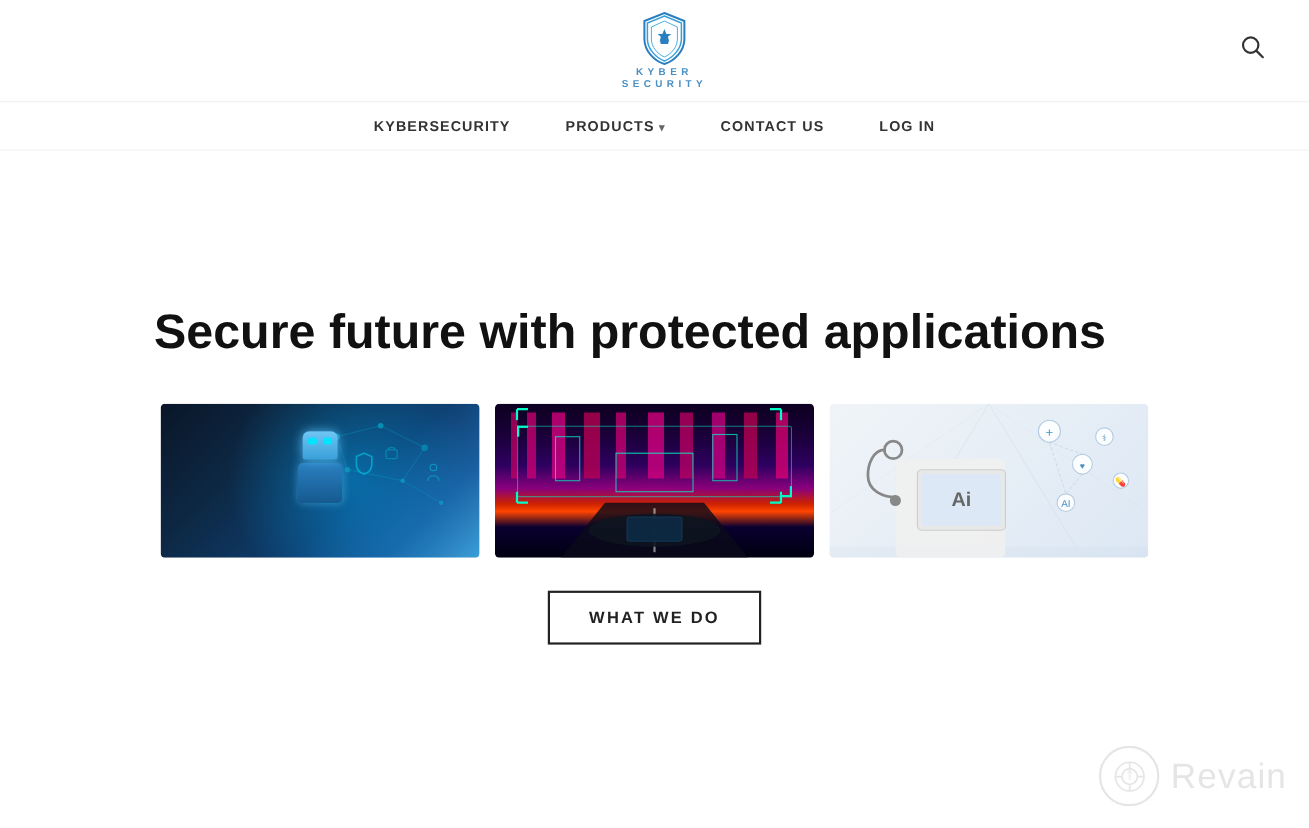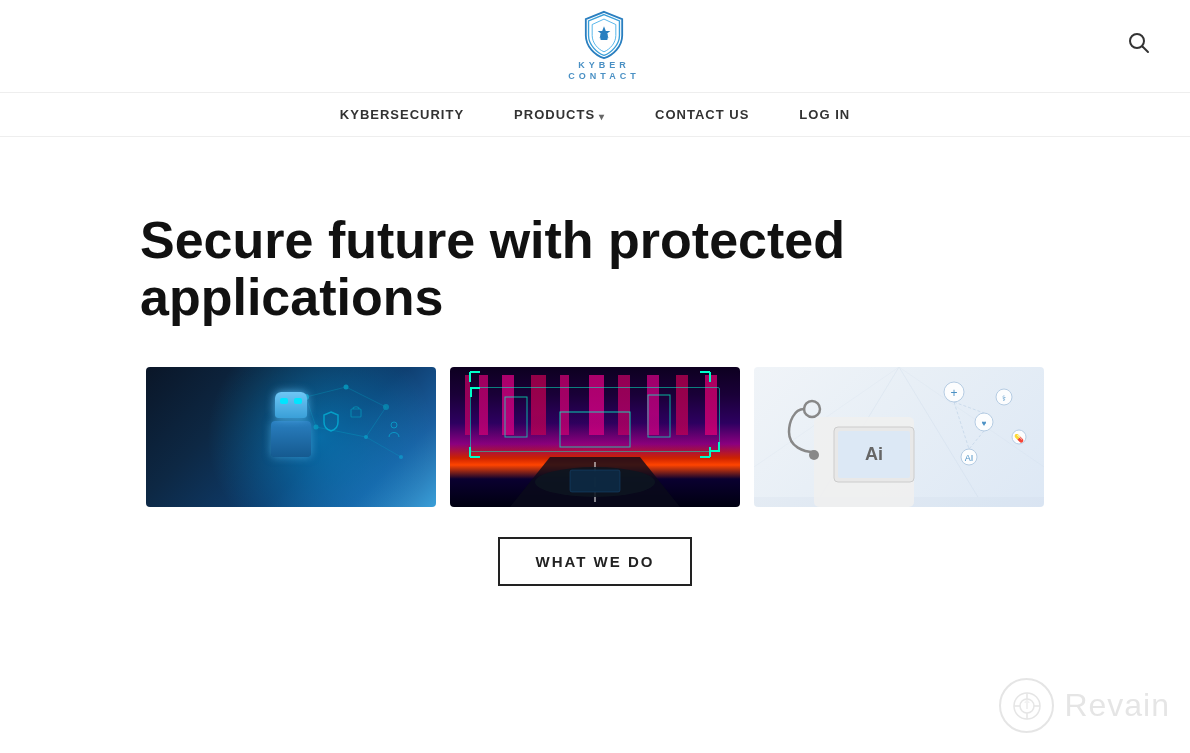--- a/index.html
+++ b/index.html
@@ -75,21 +75,21 @@
 
     
     .hero {
       background: #fff;
       min-height: 220px;
       display: flex;
       align-items: flex-end;
       padding: 0 140px 30px 140px;
     }
     .hero-title {
-      font-size: 52px;
+      font-size: 44px;
       font-weight: 800;
       color: #111;
       line-height: 1.1;
       max-width: 870px;
     }
 
     
     .image-grid {
       display: flex;
       justify-content: center;
@@ -277,21 +277,21 @@
 
       <path d="M25 10 L38 16 L38 28 C38 36 32 43 25 46 C18 43 12 36 12 28 L12 16 Z" fill="white" stroke="#4ab0e8" stroke-width="1"></path>
 
       <path d="M25 18 L27 23 L32 23 L28 26 L30 31 L25 28 L20 31 L22 26 L18 23 L23 23 Z" fill="#2a7fc0"></path>
 
       <rect x="21" y="26" width="8" height="7" rx="1" fill="#2a7fc0"></rect>
       <path d="M22 26 C22 23 28 23 28 26" stroke="#2a7fc0" stroke-width="1.5" fill="none"></path>
     </svg>
     <div class="logo-text">
       <span>KYBER</span>
-      <span>CONTACT</span>
+      <span>SECURITY</span>
     </div>
   </div>
   <div class="search-icon-wrap">
     <svg width="22" height="22" viewBox="0 0 22 22" fill="none" xmlns="http://www.w3.org/2000/svg">
       <circle cx="9" cy="9" r="7" stroke="#333" stroke-width="2"></circle>
       <line x1="14.5" y1="14.5" x2="20" y2="20" stroke="#333" stroke-width="2" stroke-linecap="round"></line>
     </svg>
   </div>
 </header>
 

